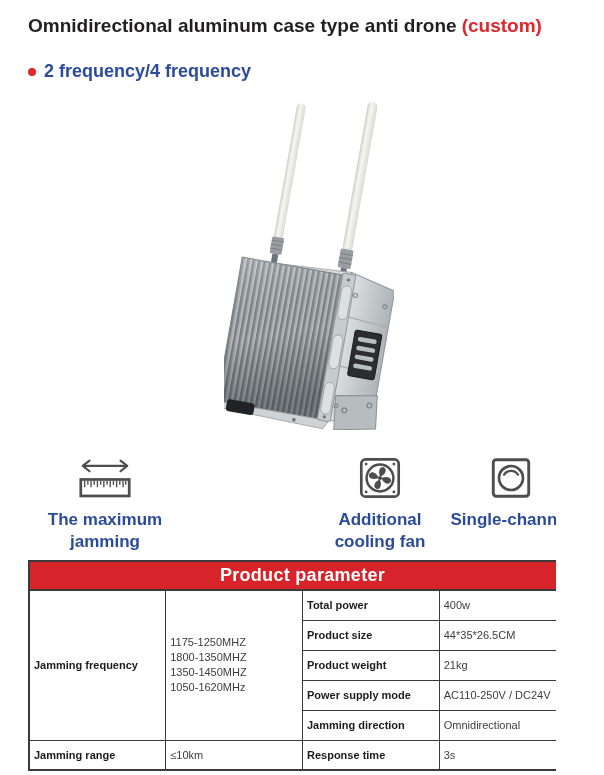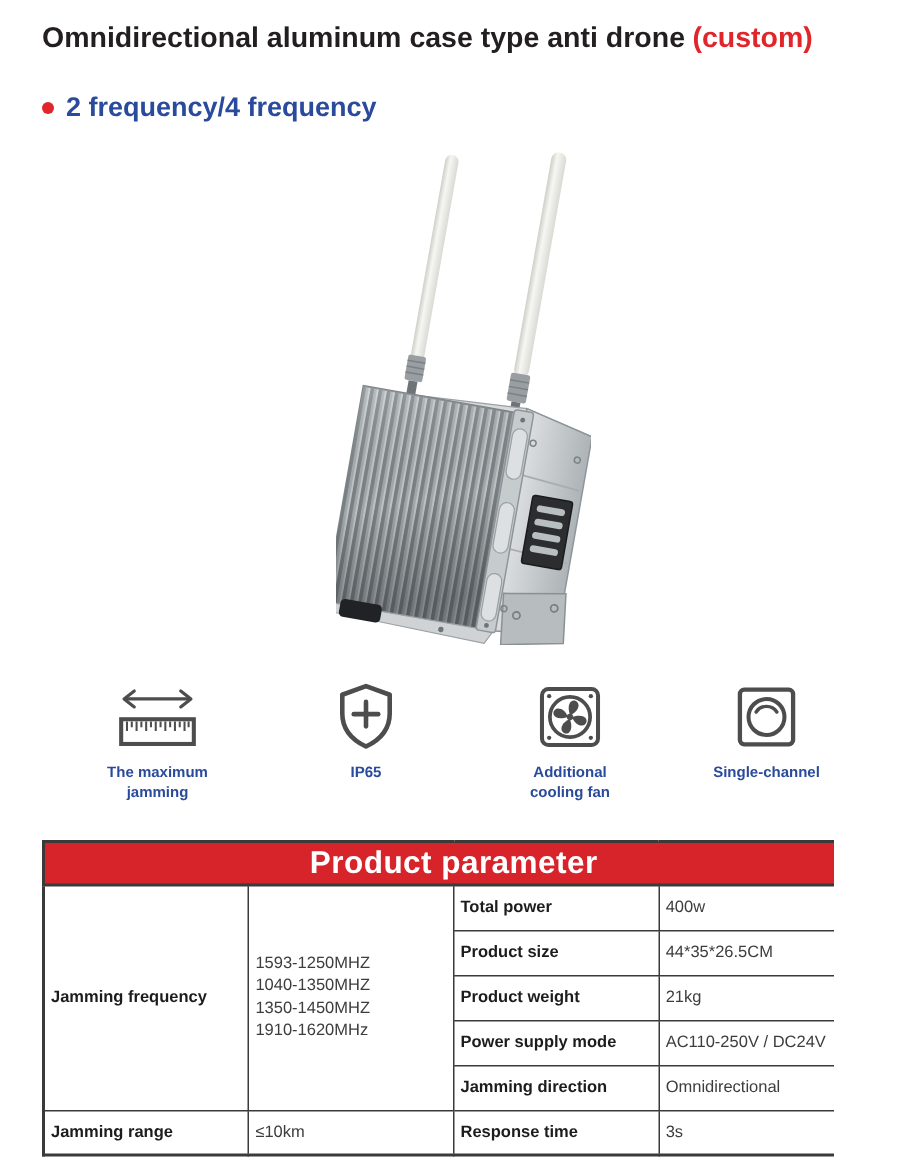--- a/index.html
+++ b/index.html
@@ -18,28 +18,28 @@
   .page-title{position:absolute;left:28px;top:15px;font-size:19px;font-weight:700;color:var(--title-black);white-space:nowrap;}
   .page-title .accent{color:var(--accent-red);margin-left:5px;}
 
   .subtitle{position:absolute;left:28px;top:61px;display:flex;align-items:center;font-size:18px;font-weight:700;color:var(--brand-blue);}
   .subtitle .dot{width:8px;height:8px;border-radius:50%;background:var(--accent-red);margin-right:8px;flex:0 0 auto;}
 
   .hero{position:absolute;left:224px;top:94px;width:170px;height:336px;}
 
   .feature{position:absolute;top:450px;text-align:center;}
   .feature .fi{height:52px;display:flex;align-items:flex-end;justify-content:center;color:var(--icon-gray);}
-  .feature .flabel{margin-top:7px;font-size:10px;font-weight:700;color:var(--brand-blue);line-height:1.32;}
+  .feature .flabel{margin-top:7px;font-size:17px;font-weight:700;color:var(--brand-blue);line-height:1.32;}
   #feature-distance{left:45px;width:120px;}
   #feature-ip65{left:194px;width:100px;}
   #feature-fan{left:325px;width:110px;text-align:center;}
   #feature-switch{left:432px;width:158px;}
 
   table.params{position:absolute;left:28px;top:560px;width:549px;border-collapse:collapse;border:2px solid var(--table-border);table-layout:fixed;}
-  table.params th{background:var(--table-header-bg);color:#ffffff;font-size:21px;font-weight:700;height:29px;border:2px solid var(--table-border);letter-spacing:0.3px;}
+  table.params th{background:var(--table-header-bg);color:#ffffff;font-size:18px;font-weight:700;height:29px;border:2px solid var(--table-border);letter-spacing:0.3px;}
   table.params td{border:1.5px solid var(--table-border);height:30px;text-align:left;vertical-align:middle;font-size:11px;color:#3d3d3d;padding:0 4px;}
   table.params td.b{font-weight:700;color:#1c1c1c;}
   td.freq div{line-height:1.38;}
 </style>
 </head>
 <body>
 
 <div class="page">
 
   <h1 class="page-title"><span>Omnidirectional aluminum case type anti drone</span><span class="accent">(custom)</span></h1>
@@ -149,32 +149,20 @@
             <line x1="53.4" y1="24.5" x2="53.4" y2="28.5"></line>
         </g>
       </svg>
     </div>
     <div class="flabel">
       <div>The maximum</div>
       <div>jamming</div>
     </div>
   </div>
 
-  <div class="feature" id="feature-ip65">
-    <div class="fi">
-      <svg viewBox="0 0 48 50" width="46" height="48">
-        <path d="M24,3.5 L40.5,9.5 L40.5,22.5 C40.5,34 33.5,41 24,45.5 C14.5,41 7.5,34 7.5,22.5 L7.5,9.5 Z" fill="none" stroke="currentColor" stroke-width="3.2" stroke-linejoin="round"></path>
-        <line x1="24" y1="14.5" x2="24" y2="31.5" stroke="currentColor" stroke-width="3.2" stroke-linecap="round"></line>
-        <line x1="15.5" y1="23" x2="32.5" y2="23" stroke="currentColor" stroke-width="3.2" stroke-linecap="round"></line>
-      </svg>
-    </div>
-    <div class="flabel">
-      <div>IP65</div>
-    </div>
-  </div>
 
   <div class="feature" id="feature-fan">
     <div class="fi">
       <svg viewBox="0 0 48 50" width="46" height="48">
         <rect x="4.5" y="5.5" width="39" height="39" rx="4.5" fill="none" stroke="currentColor" stroke-width="2.8"></rect>
         <circle cx="9.5" cy="10.5" r="1.5" fill="currentColor"></circle>
           <circle cx="38.5" cy="10.5" r="1.5" fill="currentColor"></circle>
         <circle cx="9.5" cy="39.5" r="1.5" fill="currentColor"></circle>
           <circle cx="38.5" cy="39.5" r="1.5" fill="currentColor"></circle>
         <circle cx="24" cy="25" r="14" fill="none" stroke="currentColor" stroke-width="2.6"></circle>
@@ -213,24 +201,24 @@
         <col style="width:25%">
         <col style="width:25%">
       </colgroup>
     <tbody>
       <tr>
         <th colspan="4">Product parameter</th>
       </tr>
       <tr>
         <td class="b" rowspan="5">Jamming frequency</td>
         <td class="freq" rowspan="5">
-          <div>1593-1250MHZ</div>
-          <div>1040-1350MHZ</div>
+          <div>1175-1250MHZ</div>
+          <div>1800-1350MHZ</div>
           <div>1350-1450MHZ</div>
-          <div>1910-1620MHz</div>
+          <div>1050-1620MHz</div>
         </td>
         <td class="b">Total power</td>
         <td>400w</td>
       </tr>
       <tr>
         <td class="b">Product size</td>
         <td>44*35*26.5CM</td>
       </tr>
       <tr>
         <td class="b">Product weight</td>

